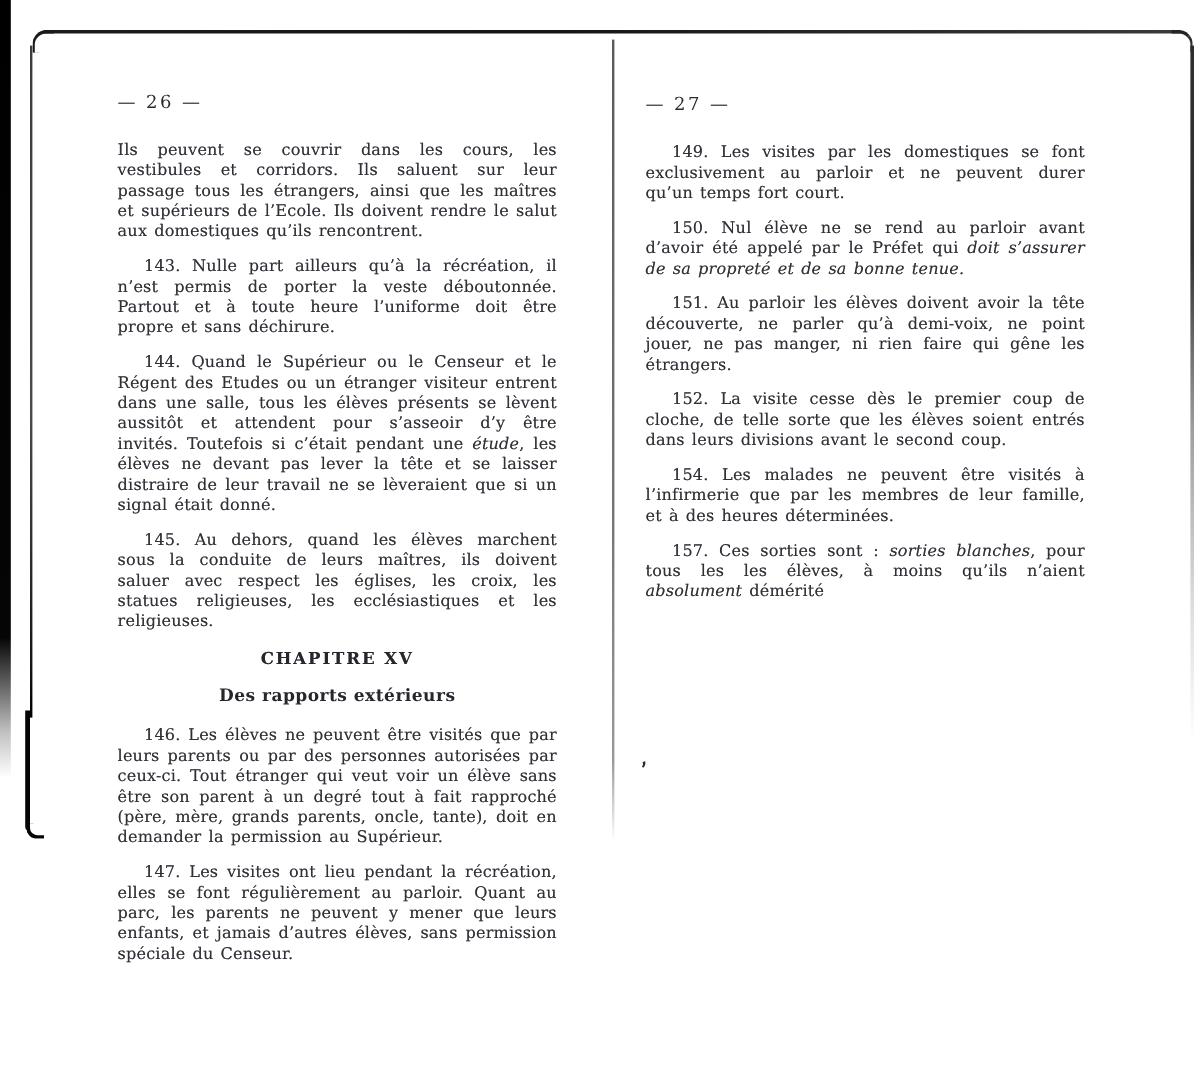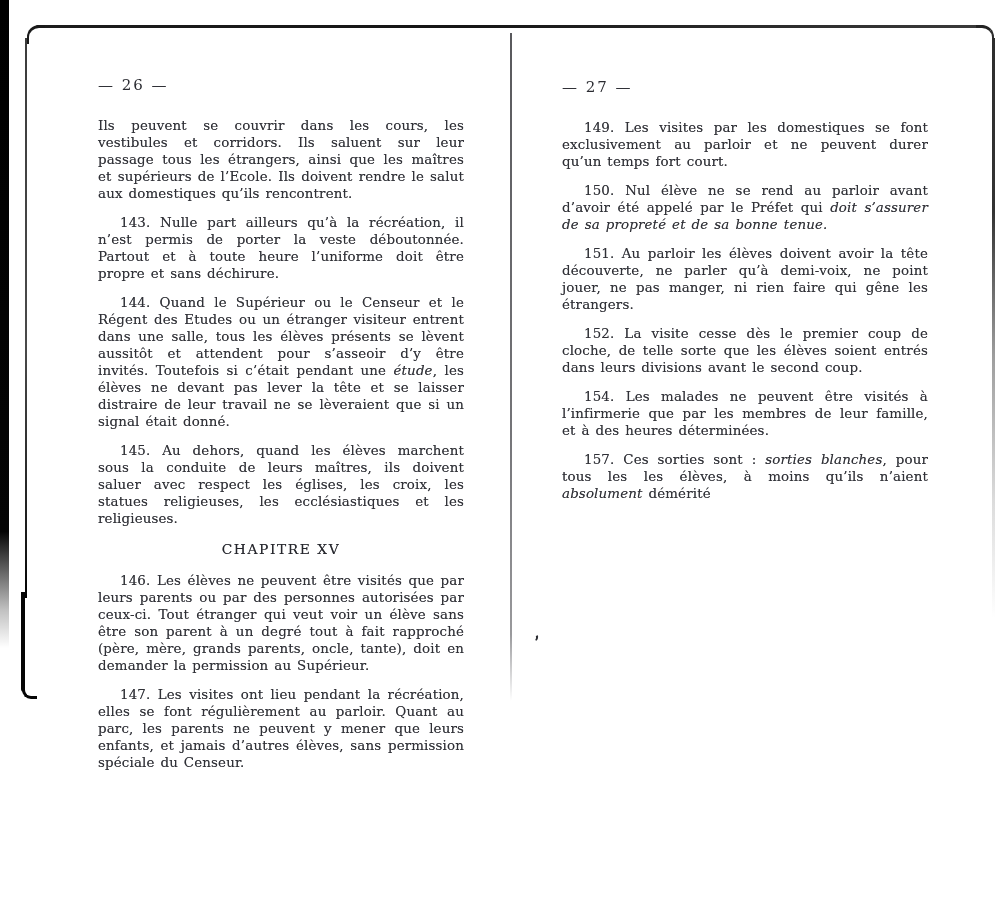--- a/index.html
+++ b/index.html
@@ -47,35 +47,36 @@
     position:absolute;left:992px;top:38px;width:3px;height:580px;
     background:linear-gradient(to bottom,#2d2d2d 0%,#333 30%,rgba(40,40,40,.45) 55%,rgba(60,60,60,.18) 80%,transparent 100%);
   }
   .binding-line{
     position:absolute;left:510px;top:33px;width:2px;height:668px;
     background:linear-gradient(to bottom,rgba(60,60,64,.85) 0%,rgba(70,70,75,.75) 60%,rgba(70,70,75,.55) 90%,transparent 100%);
   }
   
   .page{position:absolute;}
   .page-left{left:98px;top:76px;width:366px;}
-  .page-right{left:562px;top:78px;width:366px;}
+  .page-right{left:538px;top:78px;width:366px;}
   .page-num{
     text-align:left;font-size:15px;letter-spacing:2px;
     color:#2a2b31;margin:0 0 23px 0;
   }
   .para{
     font-size:13.4px;line-height:17px;text-align:justify;
     margin:12px 0 11px 0;letter-spacing:.15px;word-spacing:1.5px;
     text-shadow:0 0 .4px rgba(55,56,64,.55);
   }
   .para.indent{text-indent:22px;}
   .h-chapter{
     text-align:center;font-size:13.8px;letter-spacing:1.6px;
     margin:14px 0 15px 0;color:#26272d;
     text-shadow:0 0 .4px rgba(45,46,54,.6);
+    font-weight:bold;
   }
   .h-title{
     text-align:center;font-weight:bold;font-size:14.2px;
     letter-spacing:.4px;margin:0 0 17px 0;color:#26272d;
   }
   .stray-mark{
     position:absolute;left:535px;top:632px;font-size:17px;color:#2c2d33;
     transform:rotate(-14deg);font-weight:bold;
   }
   i{font-style:italic;}
@@ -95,20 +96,21 @@
 <div class="binding-line"></div>
 
 <div class="page page-left">
   <div class="page-num">— 26 —</div>
   <div>
       <p class="para"><span>Ils peuvent se couvrir dans les cours, les vestibules et corridors. Ils saluent sur leur passage tous les étrangers, ainsi que les maîtres et supérieurs de l’Ecole. Ils doivent rendre le salut aux domestiques qu’ils rencontrent.</span></p>
       <p class="para indent"><span>143. Nulle part ailleurs qu’à la récréation, il n’est permis de porter la veste déboutonnée. Partout et à toute heure l’uniforme doit être propre et sans déchirure.</span></p>
       <p class="para indent"><span>144. Quand le Supérieur ou le Censeur et le Régent des Etudes ou un étranger visiteur entrent dans une salle, tous les élèves présents se lèvent aussitôt et attendent pour s’asseoir d’y être invités. Toutefois si c’était pendant une </span><i>étude</i><span>, les élèves ne devant pas lever la tête et se laisser distraire de leur travail ne se lèveraient que si un signal était donné.</span></p>
       <p class="para indent"><span>145. Au dehors, quand les élèves marchent sous la conduite de leurs maîtres, ils doivent saluer avec respect les églises, les croix, les statues religieuses, les ecclésiastiques et les religieuses.</span></p>
       <div class="h-chapter">CHAPITRE XV</div>
+      <div class="h-title">Des rapports extérieurs</div>
       <p class="para indent"><span>146. Les élèves ne peuvent être visités que par leurs parents ou par des personnes autorisées par ceux-ci. Tout étranger qui veut voir un élève sans être son parent à un degré tout à fait rapproché (père, mère, grands parents, oncle, tante), doit en demander la permission au Supérieur.</span></p>
       <p class="para indent"><span>147. Les visites ont lieu pendant la récréation, elles se font régulièrement au parloir. Quant au parc, les parents ne peuvent y mener que leurs enfants, et jamais d’autres élèves, sans permission spéciale du Censeur.</span></p>
     </div>
 </div>
 
 <div class="page page-right">
   <div class="page-num">— 27 —</div>
   <div>
       <p class="para indent"><span>149. Les visites par les domestiques se font exclusivement au parloir et ne peuvent durer qu’un temps fort court.</span></p>
       <p class="para indent"><span>150. Nul élève ne se rend au parloir avant d’avoir été appelé par le Préfet qui </span><i>doit s’assurer de sa propreté et de sa bonne tenue.</i></p>

